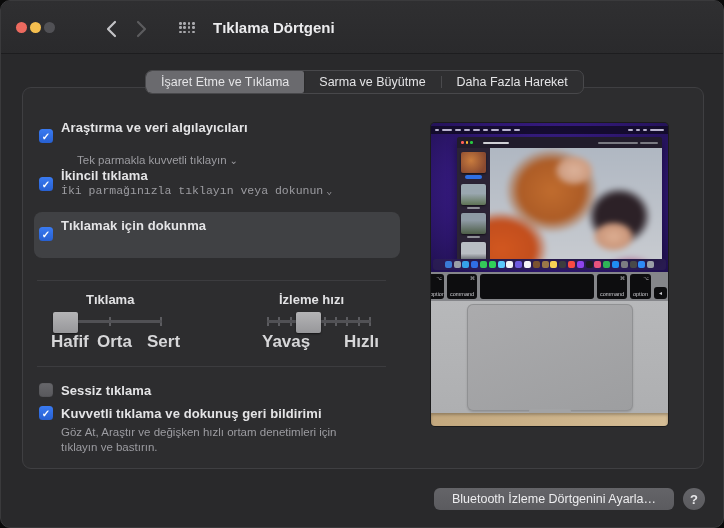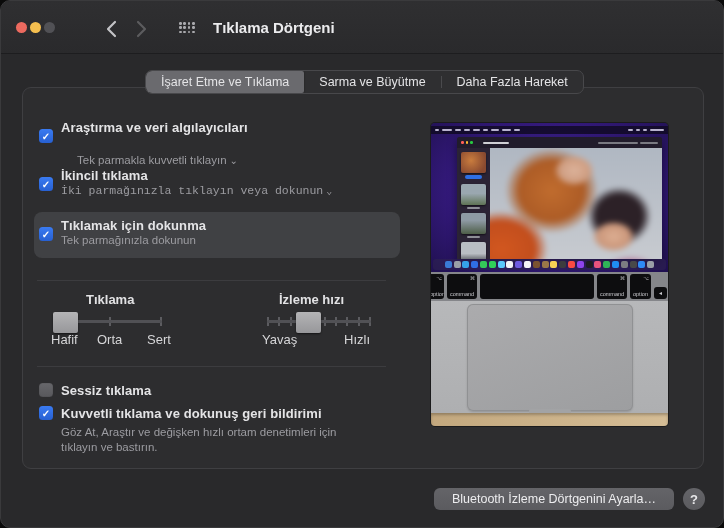--- a/index.html
+++ b/index.html
@@ -46,21 +46,21 @@
   .row-sub .chev { font-size:10px; margin-left:3px; color:#9c9ca1; }
   .hl-row { position:absolute; left:33px; top:211px; width:366px; height:46px; background:#404144; border-radius:8px; }
   .divider { position:absolute; left:36px; width:349px; height:1px; background:#3c3c3f; }
 
   .slider-title { position:absolute; font-size:13px; font-weight:bold; color:#e2e2e4; }
   .track { position:absolute; height:3px; background:#515155; border-radius:2px; }
   .tickrow { position:absolute; display:flex; justify-content:space-between; }
   .tick { width:2px; height:9px; background:#5c5c60; }
   .thumb { position:absolute; width:13px; height:19px; border-radius:6.5px;
            background:linear-gradient(#b4b4b6,#97979a); box-shadow:0 1px 2px rgba(0,0,0,.55); }
-  .tick-label { position:absolute; font-size:13px; font-weight:normal; color:#d6d6d8; }
+  .tick-label { position:absolute; font-size:17px; font-weight:bold; color:#d6d6d8; }
 
   .desc { position:absolute; font-size:11.5px; color:#9c9ca1; line-height:15px; }
 
   
   .setup-btn { position:absolute; left:433px; top:487px; width:240px; height:22px; background:linear-gradient(#646468,#5b5b5f);
                border-radius:6px; color:#ededef; font-size:12.5px; display:flex; align-items:center; justify-content:center; }
   .help-btn { position:absolute; left:682px; top:487px; width:22px; height:22px; border-radius:50%;
               background:linear-gradient(#646468,#5b5b5f); color:#e8e8ea; font-size:13px; font-weight:bold;
               display:flex; align-items:center; justify-content:center; }
 
@@ -180,21 +180,20 @@
   <div class="cb on" style="left:38px; top:176px;">
       <span>✓</span>
     </div>
   <div class="row-title" style="left:60px; top:167px;">İkincil tıklama</div>
   <div class="row-sub" style="left:60px; top:183px;font-family:Liberation Mono, monospace;"><span>İki parmağınızla tıklayın veya dokunun</span><span class="chev">⌄</span></div>
 
   <div class="cb on" style="left:38px; top:226px;">
       <span>✓</span>
     </div>
   <div class="row-title" style="left:60px; top:217px;">Tıklamak için dokunma</div>
-  <div class="row-sub" style="left:60px; top:233px;"><span>Tek parmağınızla dokunun</span></div>
 
   <div class="divider" style="top:279px;"></div>
 
   <div class="slider-title" style="left:85px; top:291px;">Tıklama</div>
   <div class="tickrow" style="left:57px; top:316px; width:104px;">
     <div class="tick"></div>
     <div class="tick"></div>
     <div class="tick"></div>
   </div>
   <div class="track" style="left:57px; top:319px; width:104px;"></div>

